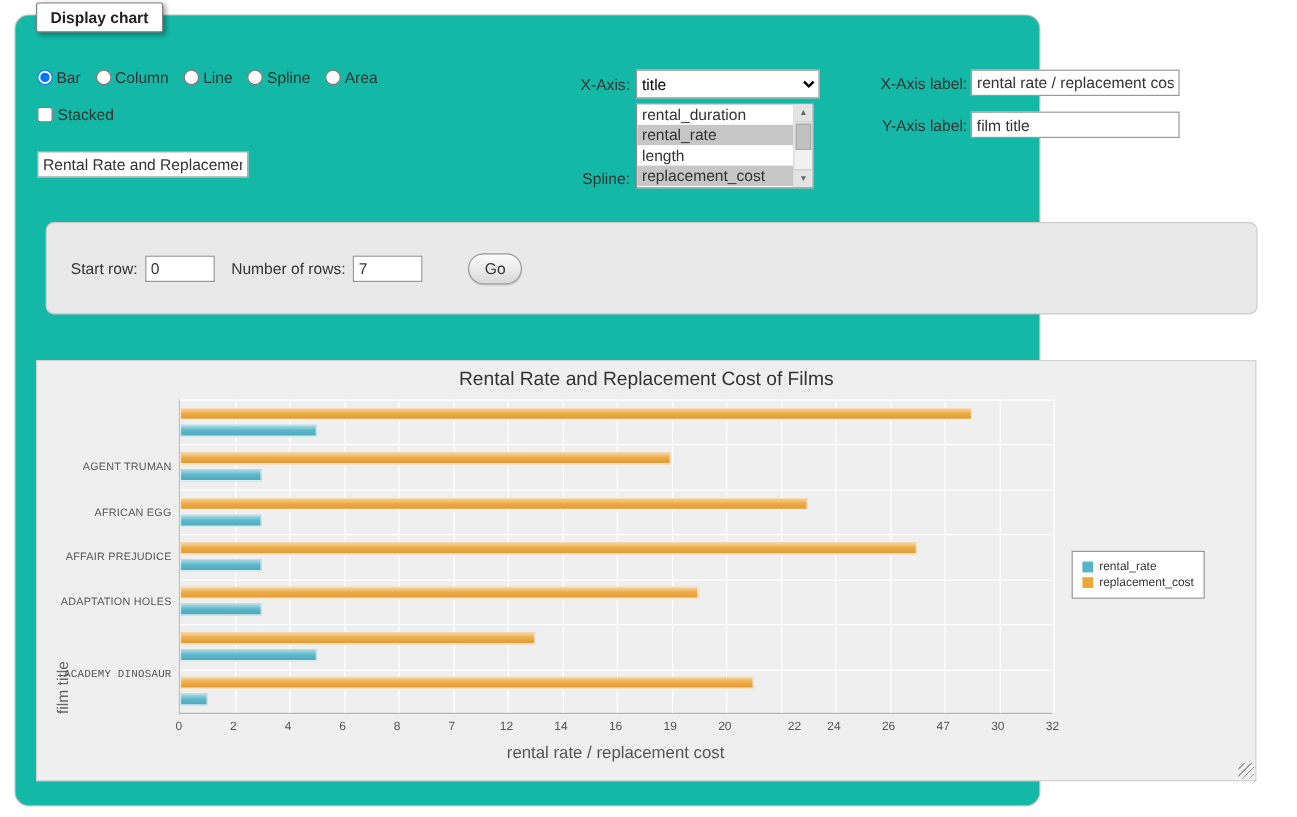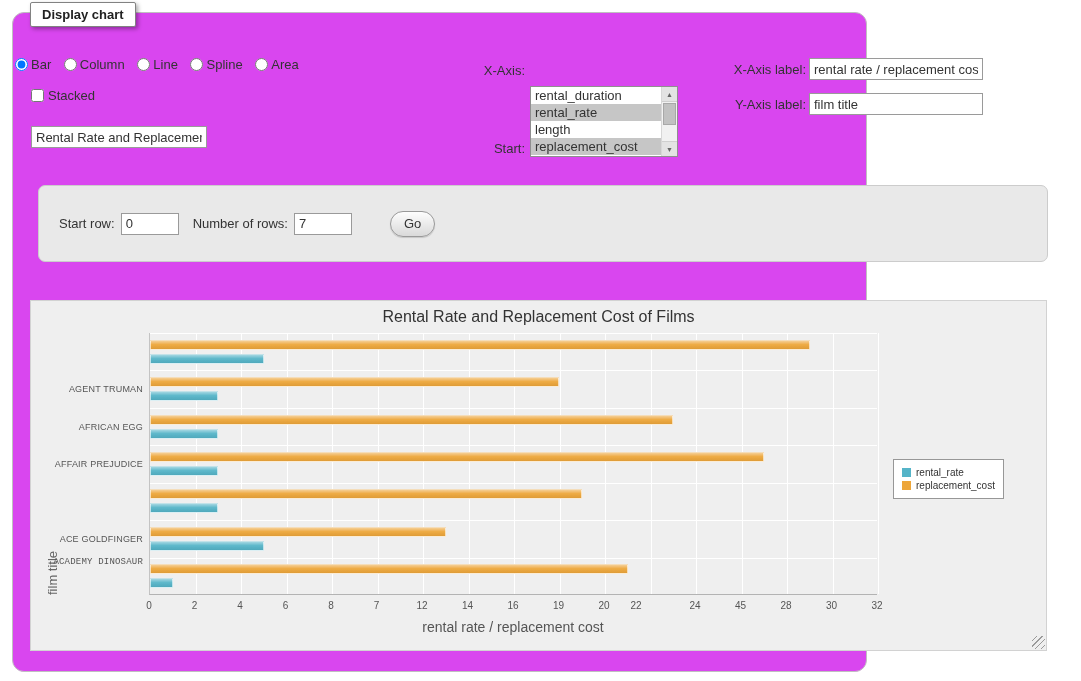--- a/index.html
+++ b/index.html
@@ -3,31 +3,31 @@
 <meta charset="utf-8">
 <style>
   * { box-sizing: border-box; }
   body {
     margin: 0; width: 1081px; height: 681px; overflow: hidden;
     background: #fff; font-family: "Liberation Sans", sans-serif;
     font-size: 13px; color: #333;
   }
   .panel {
     position: absolute; left: 12px; top: 12px; width: 855px; height: 660px;
-    border: 1px solid #c0c0c0; border-radius: 12px; background: #d946ef;
+    border: 1px solid #c0c0c0; border-radius: 12px; background: #14b8a6;
   }
   .legend {
     position: absolute; left: 17px; top: -11px; background: #fff;
     border: 1px solid #828282; border-radius: 2px; padding: 4px 11px;
     font-weight: bold; font-size: 13px; color: #222;
     box-shadow: 2px 2px 4px rgba(0,0,0,.35);
   }
   .lab { color: #333; }
   
-  .radios { position: absolute; left: 2px; top: 44px; white-space: nowrap; }
+  .radios { position: absolute; left: 18px; top: 44px; white-space: nowrap; }
   .radios label { margin-right: 9px; }
   .radios input { vertical-align: -2px; margin: 0 3px 0 0; }
   .stacked { position: absolute; left: 18px; top: 75px; }
   .stacked input { vertical-align: -2px; margin: 0 4px 0 0; }
   input[type=text] {
     border: 1px solid #9a9a9a; height: 22px; padding: 1px 4px;
     font-family: "Liberation Sans", sans-serif; font-size: 13px; color: #333;
     background: #fff;
   }
   .title-input { position: absolute; left: 18px; top: 113px; width: 176px; }
@@ -136,22 +136,25 @@
     <label><input type="radio" name="ctype" style=""><span>Line</span></label>
     <label><input type="radio" name="ctype" style=""><span>Spline</span></label>
     <label><input type="radio" name="ctype" style=""><span>Area</span></label>
   </div>
 
   <label class="stacked"><input type="checkbox" style=""><span>Stacked</span></label>
 
   <input type="text" class="title-input" value="Rental Rate and Replacement Cost of Films" style="">
 
   <div class="lab xaxis-lab">X-Axis:</div>
-
-  <div class="lab series-lab">Start:</div>
+  <select class="xaxis-select">
+    <option>title</option>
+  </select>
+
+  <div class="lab series-lab">Spline:</div>
   <div class="series-list">
     <div class="opts">
         <div class="opt">rental_duration</div>
         <div class="opt sel">rental_rate</div>
         <div class="opt">length</div>
         <div class="opt sel">replacement_cost</div>
       </div>
     <div class="sb">
       <div class="sb-btn sb-up">▲</div>
       <div class="sb-thumb"></div>
@@ -219,38 +222,38 @@
         <div class="xtick" style="left: 163.5px;">2</div>
         <div class="xtick" style="left: 209px;">4</div>
         <div class="xtick" style="left: 254.5px;">6</div>
         <div class="xtick" style="left: 300px;">8</div>
         <div class="xtick" style="left: 345.5px;">7</div>
         <div class="xtick" style="left: 391px;">12</div>
         <div class="xtick" style="left: 436.5px;">14</div>
         <div class="xtick" style="left: 482px;">16</div>
         <div class="xtick" style="left: 527.5px;">19</div>
         <div class="xtick" style="left: 573px;">20</div>
-        <div class="xtick" style="left: 605px;">22</div>
+        <div class="xtick" style="left: 631px;">22</div>
         <div class="xtick" style="left: 664px;">24</div>
-        <div class="xtick" style="left: 709.5px;">45</div>
-        <div class="xtick" style="left: 755px;">28</div>
+        <div class="xtick" style="left: 709.5px;">26</div>
+        <div class="xtick" style="left: 755px;">47</div>
         <div class="xtick" style="left: 800.5px;">30</div>
         <div class="xtick" style="left: 846px;">32</div>
       </div>
     <div class="x-title">rental rate / replacement cost</div>
     <div class="legend-box" id="legend">
         <div class="legend-row">
           <div class="swatch" style="background-color: rgb(85, 180, 200);"></div>
           <div class="legend-label">rental_rate</div>
         </div>
         <div class="legend-row">
           <div class="swatch" style="background-color: rgb(237, 166, 58);"></div>
           <div class="legend-label">replacement_cost</div>
         </div>
       </div>
     <div class="resize-handle"></div>
       <div class="cat-label" style="top: 69.4286px; height: 37.4286px;">AGENT TRUMAN</div>
       <div class="cat-label" style="top: 144.286px; height: 37.4286px;">AFFAIR PREJUDICE</div>
       <div class="cat-label" style="top: 106.857px; height: 37.4286px;">AFRICAN EGG</div>
-      <div class="cat-label" style="top: 219.143px; height: 37.4286px;">ACE GOLDFINGER</div>
+      <div class="cat-label" style="top: 181.714px; height: 37.4286px;">ADAPTATION HOLES</div>
       <div class="cat-label" style="top: 242px; height: 37.4286px; font-family: Liberation Mono, monospace;">ACADEMY DINOSAUR</div>
     </div>
 </div>
 
 </body></html>

